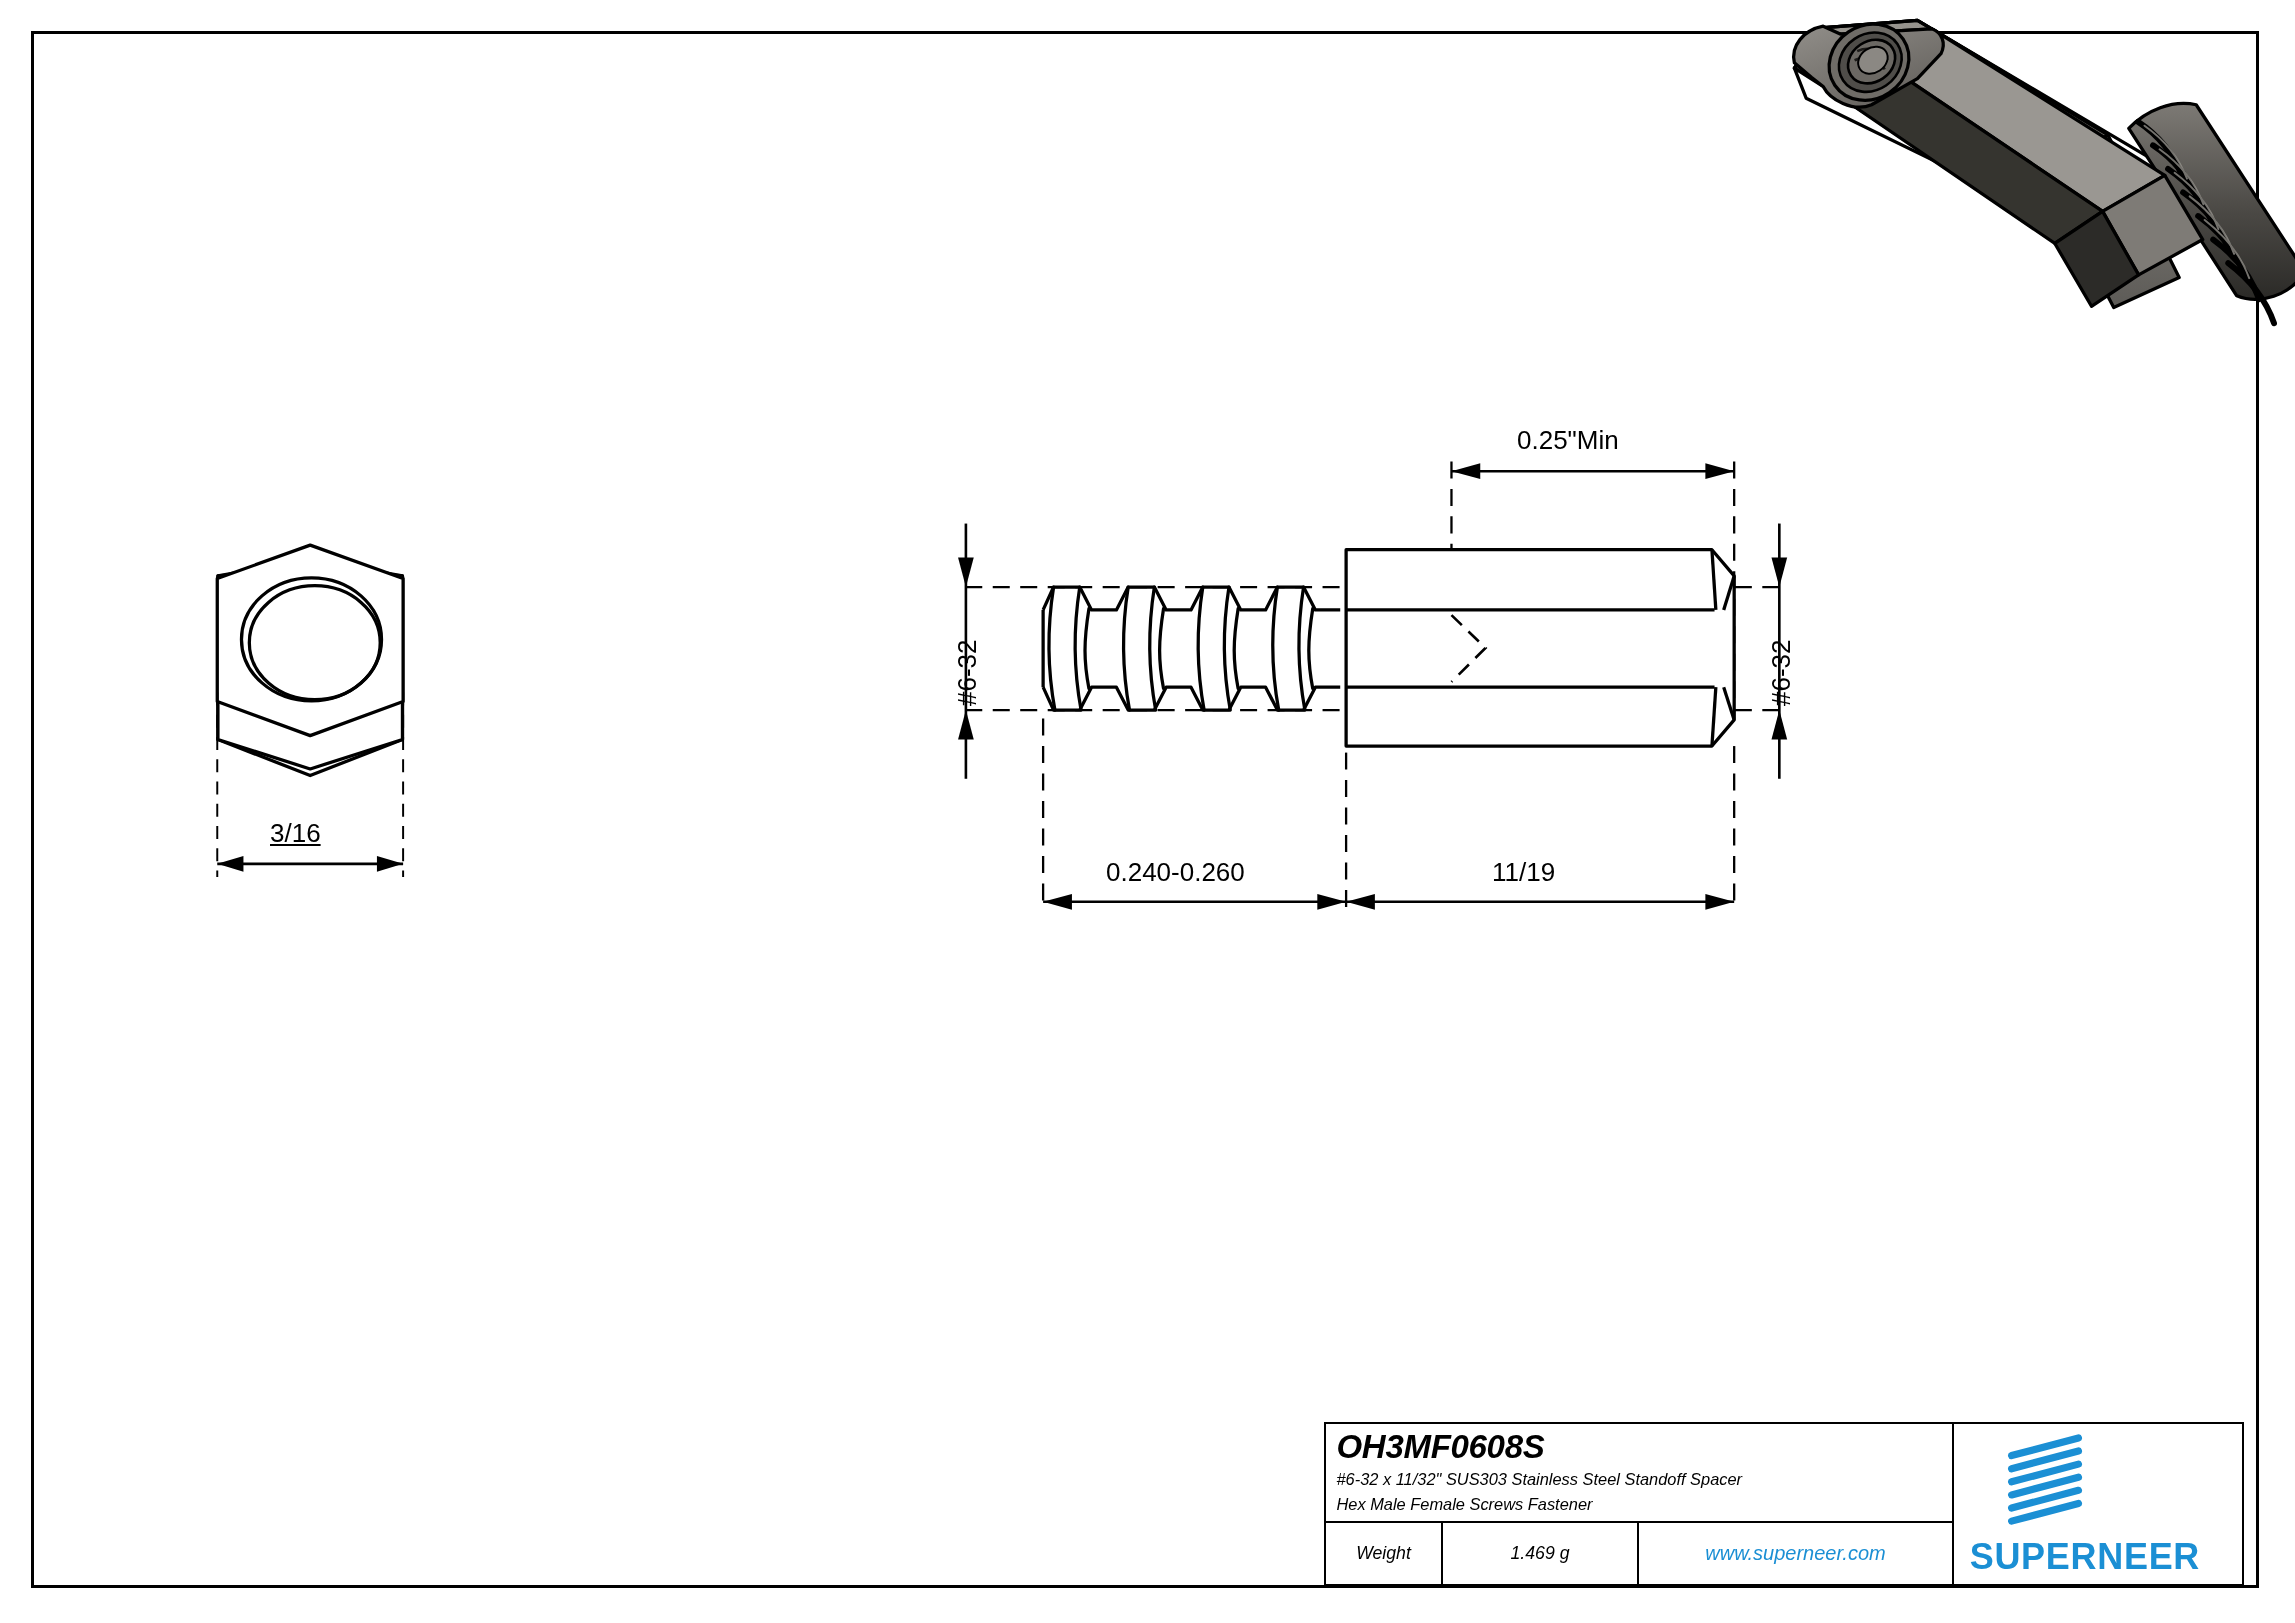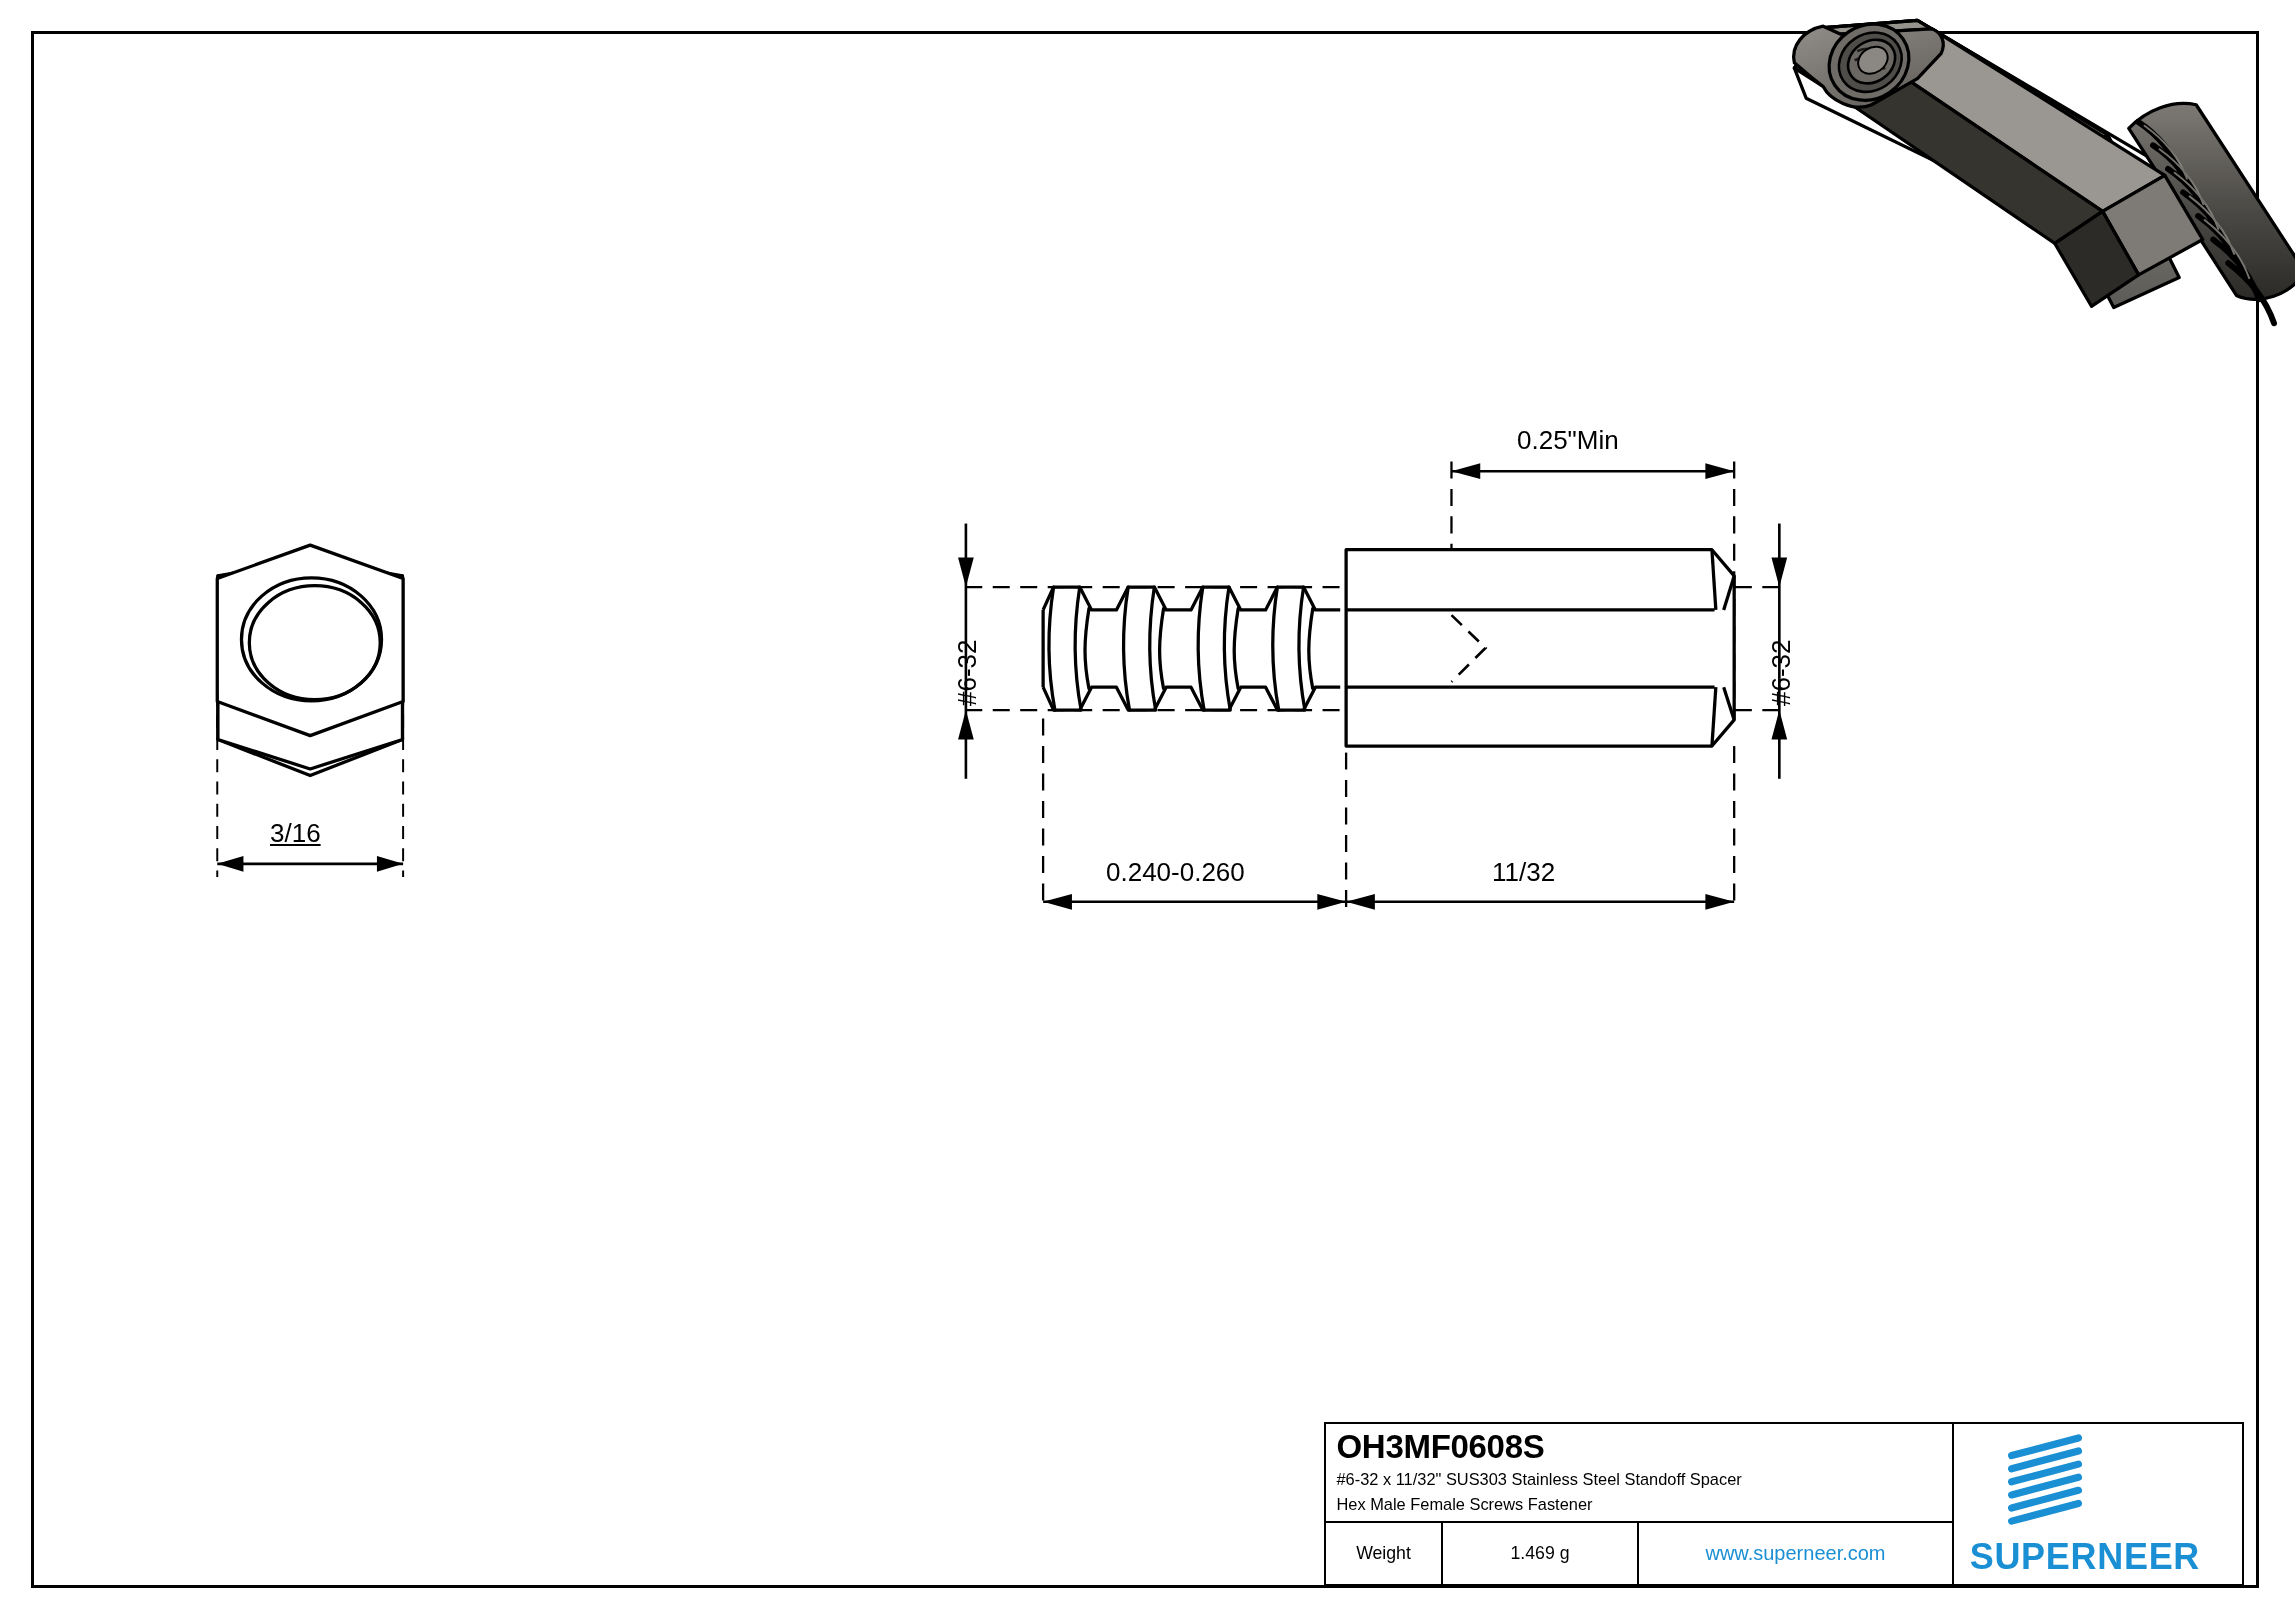--- a/index.html
+++ b/index.html
@@ -46,20 +46,21 @@
     box-sizing: border-box;
     border: 2px solid #000;
     display: flex;
   }
   .tb-left {
     width: 628px;
     border-right: 2px solid #000;
     box-sizing: border-box;
     display: flex;
     flex-direction: column;
+    font-style: italic;
   }
   .tb-head {
     flex: 0 0 99px;
     padding: 3.9px 0 0 10.5px;
     box-sizing: border-box;
     border-bottom: 2px solid #000;
   }
   .partno {
     font-size: 33px;
     font-weight: bold;
@@ -382,21 +383,21 @@
       <line x1="2057" y1="1378" x2="2650" y2="1378"></line>
     </g>
     <polygon points="2057,1378 2101,1366 2101,1390" fill="#000"></polygon>
     <polygon points="2650,1378 2606,1366 2606,1390" fill="#000"></polygon>
   </svg>
 
   <div class="dim rot" style="left:952px; top:706px;">#6-32</div>
   <div class="dim rot" style="left:1766px; top:706px;">#6-32</div>
   <div class="dim" style="left:1517px; top:425px;">0.25"Min</div>
   <div class="dim" style="left:1106px; top:857px;">0.240-0.260</div>
-  <div class="dim" style="left:1492px; top:857px;">11/32</div>
+  <div class="dim" style="left:1492px; top:857px;">11/19</div>
 
   <div class="tb">
     <div class="tb-left">
       <div class="tb-head">
         <div class="partno">OH3MF0608S</div>
         <div class="desc">#6-32 x 11/32" SUS303 Stainless Steel Standoff Spacer</div>
         <div class="desc">Hex Male Female Screws Fastener</div>
       </div>
       <div class="tb-rows">
         <div class="tb-row r2">

